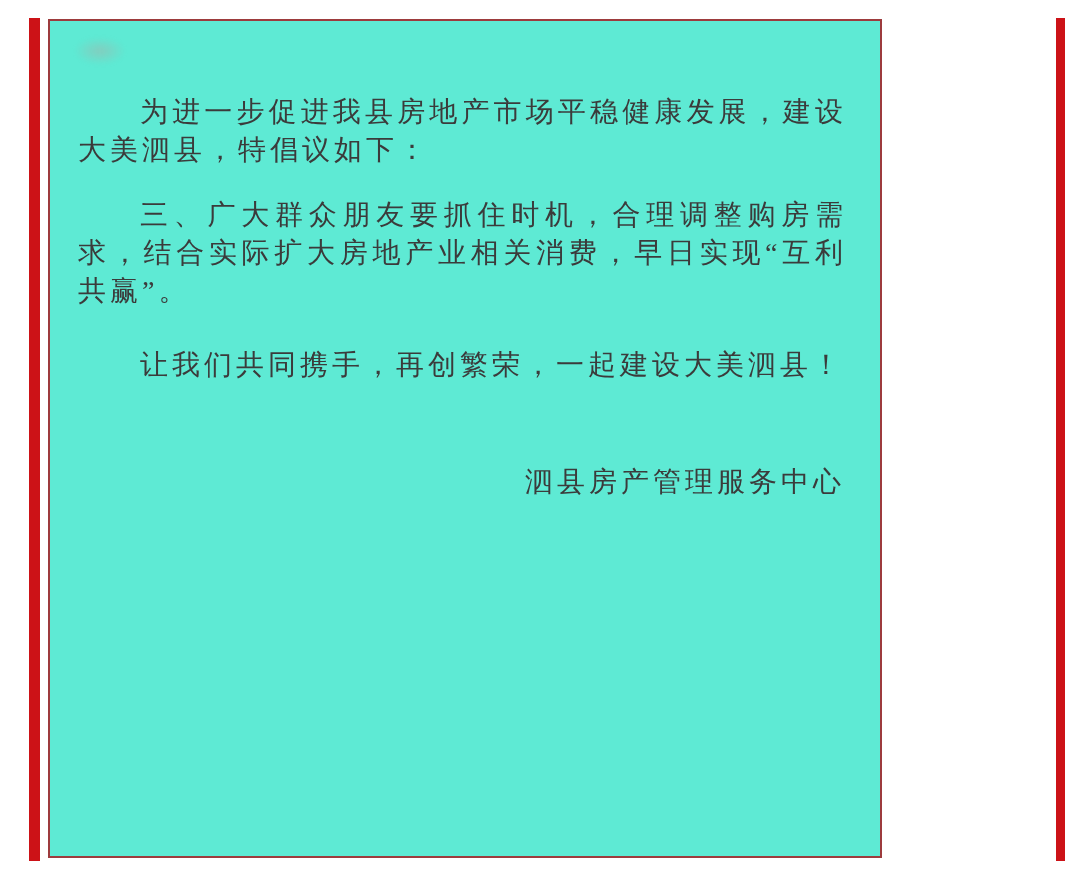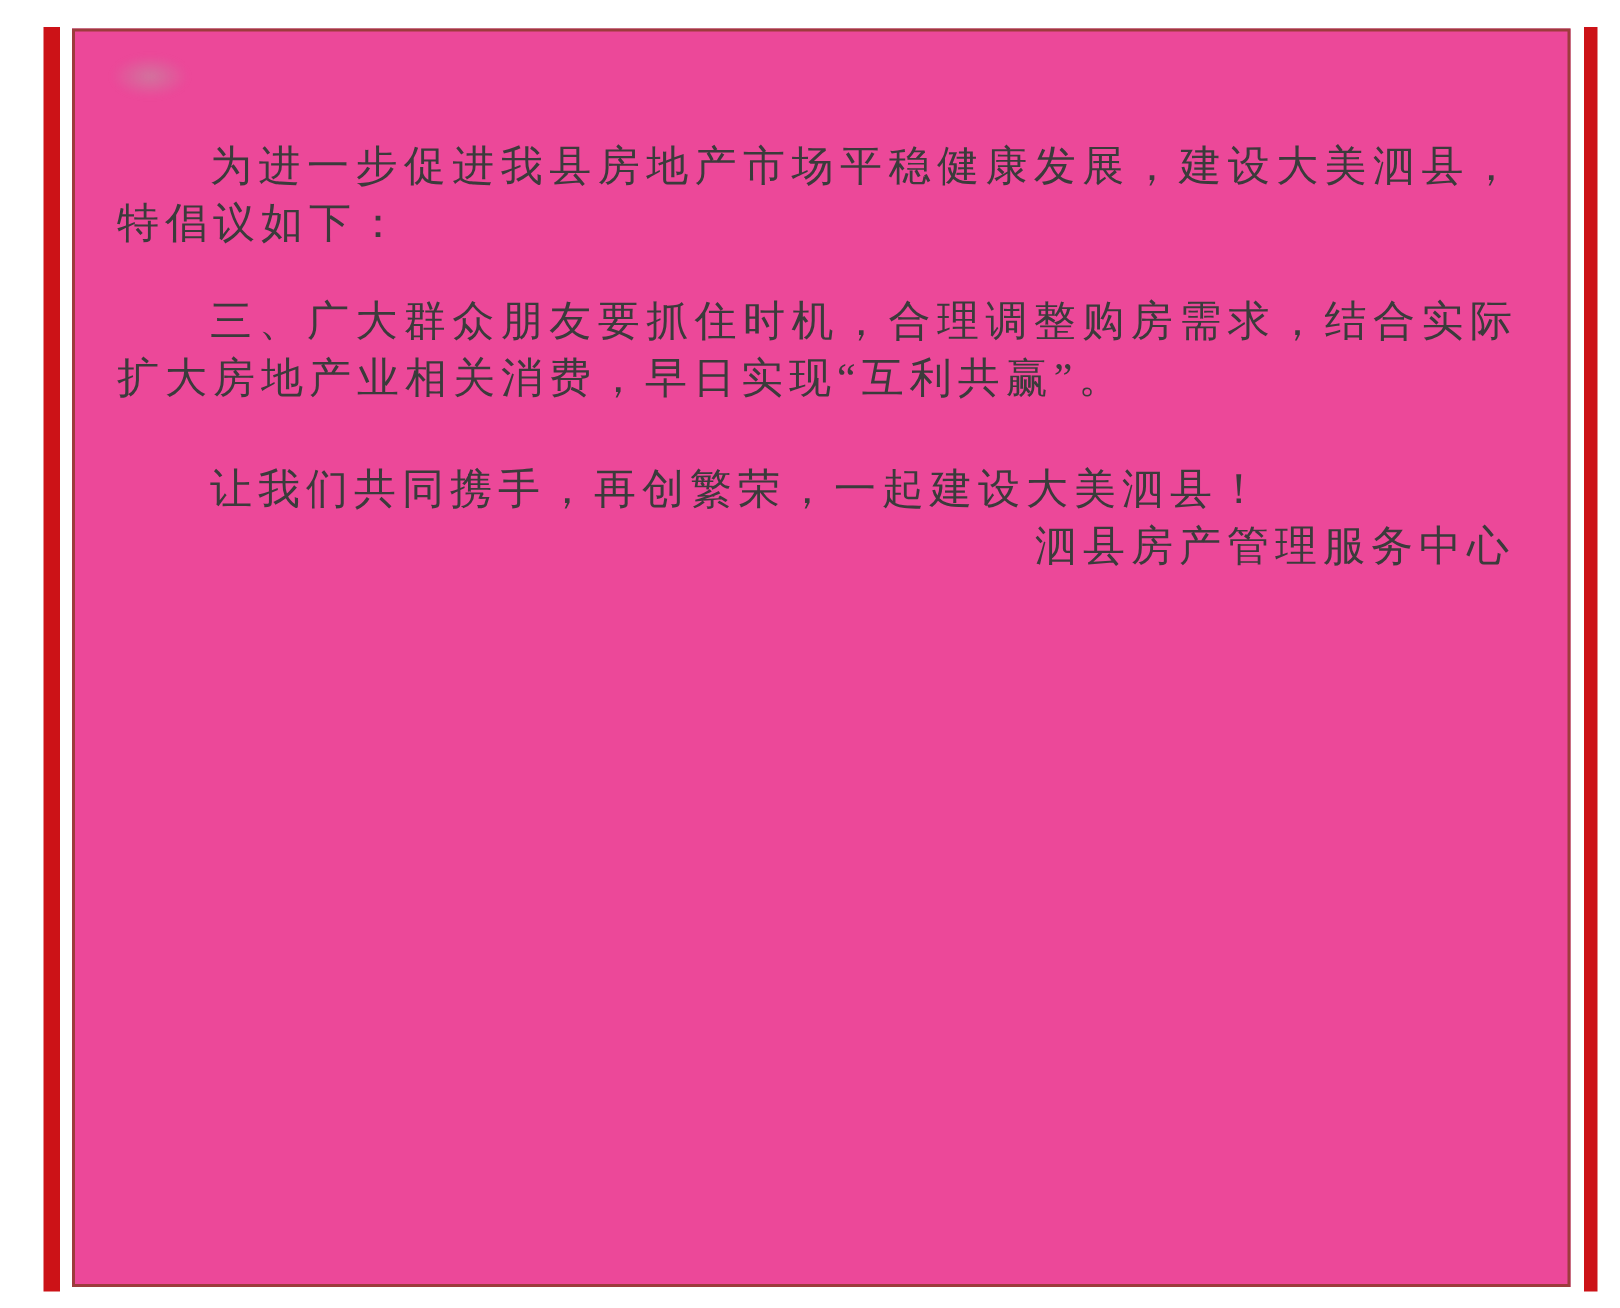--- a/index.html
+++ b/index.html
@@ -21,24 +21,24 @@
     top: 18px;
     height: 843px;
     background: #cc1217;
   }
   .side-bar.left  { left: 29px;  width: 11px; }
   .side-bar.right { left: 1056px; width: 9px; }
   .frame {
     position: absolute;
     left: 48px;
     top: 19px;
-    width: 999px;
+    width: 834px;
     height: 839px;
     border: 2px solid #9d3b3d;
-    background: #ec4899;
+    background: #5eead4;
   }
   .smudge {
     position: absolute;
     left: 24px;
     top: 16px;
     width: 52px;
     height: 28px;
     background: radial-gradient(ellipse at center, rgba(176,170,164,0.45), rgba(176,170,164,0) 70%);
     filter: blur(2px);
   }
@@ -50,21 +50,21 @@
     font-size: 28px;
     line-height: 38px;
     letter-spacing: 4px;
     text-align: justify;
   }
   .content p {
     text-indent: 62px;
   }
   .content p.gap-after-small { margin-bottom: 27px; }
   .content p.gap-after-mid   { margin-bottom: 36px; margin-top: 24px; }
-  .content p.gap-after-big   { }
+  .content p.gap-after-big   { margin-bottom: 79px; }
   .sign-block {
     text-align: right;
     margin-right: 2px;
   }
   .sign-block div {
     letter-spacing: 4px;
   }
 </style>
 </head>
 <body>

